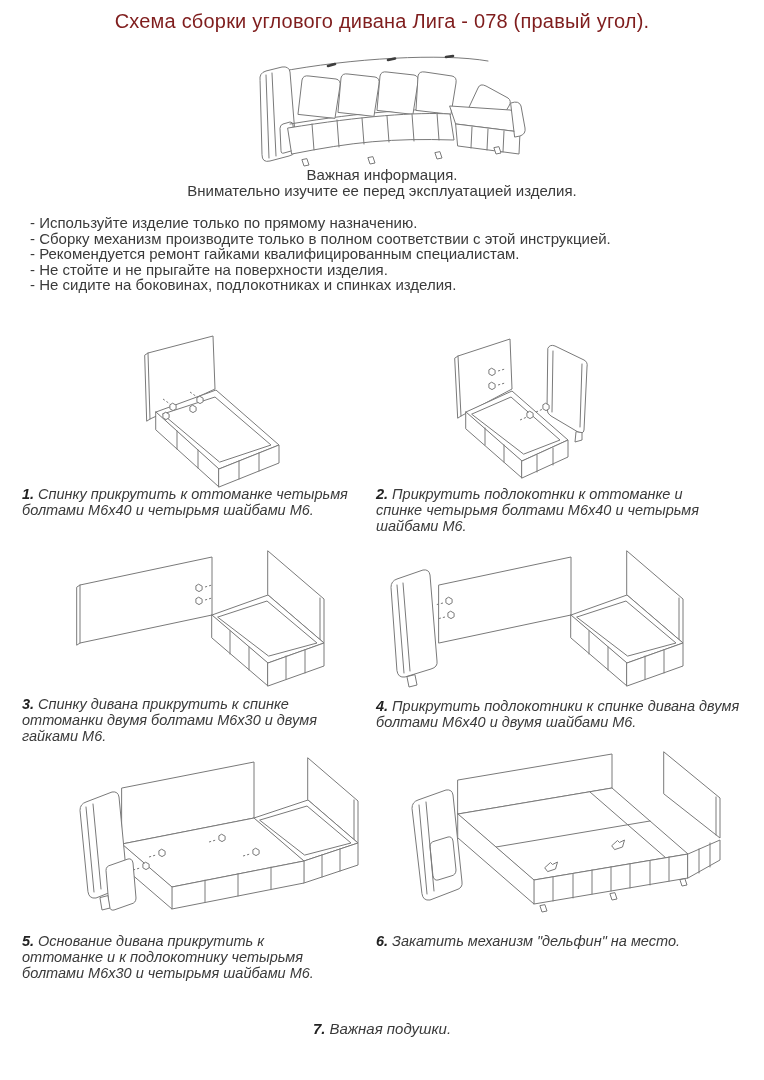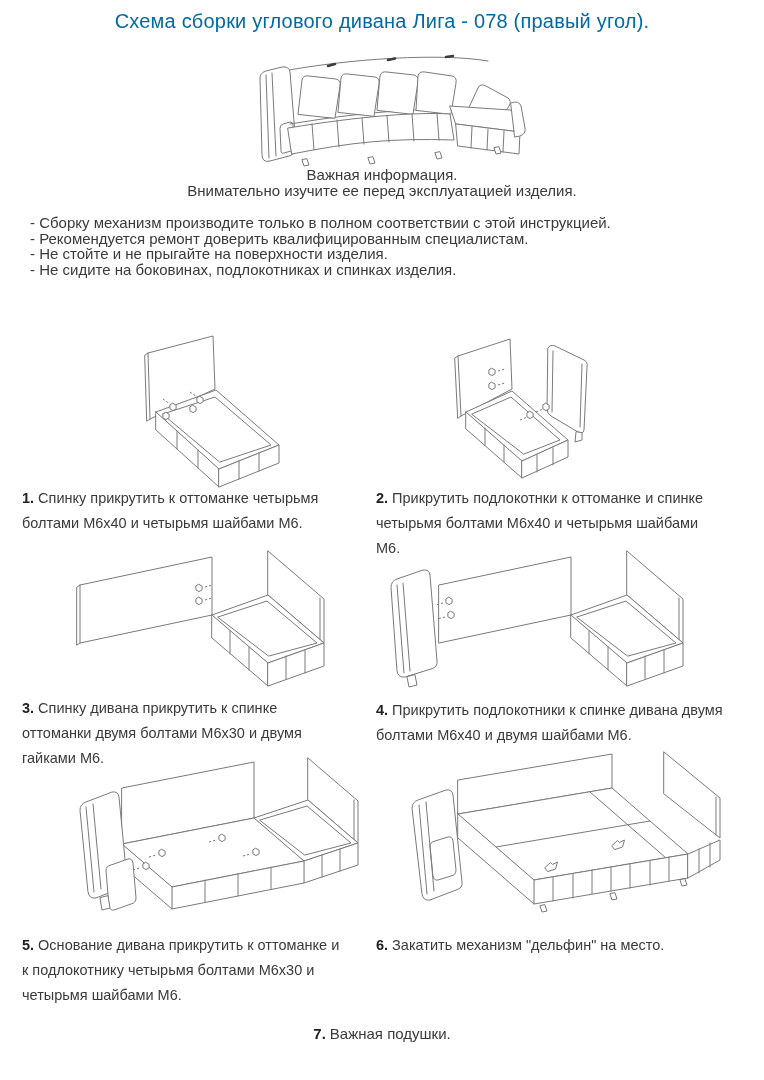--- a/index.html
+++ b/index.html
@@ -4,27 +4,27 @@
 <style>
   html,body{margin:0;padding:0;}
   body{
     width:764px;height:1080px;position:relative;background:#ffffff;
     font-family:"Liberation Sans","DejaVu Sans",sans-serif;
     color:#3a3a3a;overflow:hidden;
   }
   .abs{position:absolute;}
   .title{
     top:10px;left:0;right:0;text-align:center;
-    font-size:20px;letter-spacing:.2px;color:#0369a1;
+    font-size:20px;letter-spacing:.2px;color:#7f1d1d;
   }
   .centered{left:0;right:0;text-align:center;}
   .info-head{top:166px;font-size:15px;}
   .info-sub{top:182px;font-size:15px;}
   .warnings{left:30px;top:215px;width:692px;font-size:15px;line-height:15.6px;}
-  .cap{font-size:14.5px;line-height:25px;color:#3a3a3a;}
+  .cap{font-size:14.5px;line-height:16px;color:#3a3a3a;font-style:italic;}
   .cap b{color:#222;margin-right:4px;font-weight:bold;}
   .step7{top:1021px;font-size:15px;}
   svg.diagram{overflow:visible;}
   .ln{fill:none;stroke:#7a7a7a;stroke-width:1;stroke-linejoin:round;stroke-linecap:round;}
   .wh{fill:#ffffff;stroke:#7a7a7a;stroke-width:1;stroke-linejoin:round;stroke-linecap:round;}
   .dash{fill:none;stroke:#7a7a7a;stroke-width:1;stroke-dasharray:2.2 2;}
   .dk{stroke:#3d3d3d;stroke-width:2.6;stroke-linecap:round;fill:none;}
 </style>
 </head>
 <body>
@@ -69,22 +69,23 @@
   <path class="wh" d="M70,112 l2,6 l5,-1 l-2,-6 Z"></path>
     <path class="wh" d="M136,110 l2,6 l5,-1 l-2,-6 Z"></path>
   <path class="wh" d="M203,105 l2,6 l5,-1 l-2,-6 Z"></path>
     <path class="wh" d="M262,100 l2,6 l5,-1 l-2,-6 Z"></path>
 </svg>
 
 <div class="abs centered info-head">Важная информация.</div>
 <div class="abs centered info-sub">Внимательно изучите ее перед эксплуатацией изделия.</div>
 
 <div class="abs warnings">
+  <div>- Используйте изделие только по прямому назначению.</div>
   <div>- Сборку механизм производите только в полном соответствии с этой инструкцией.</div>
-  <div>- Рекомендуется ремонт доверить квалифицированным специалистам.</div>
+  <div>- Рекомендуется ремонт гайками квалифицированным специалистам.</div>
   <div>- Не стойте и не прыгайте на поверхности изделия.</div>
   <div>- Не сидите на боковинах, подлокотниках и спинках изделия.</div>
 </div>
 
 <svg class="abs diagram" style="left:125px;top:333px" width="165" height="155" viewBox="0 0 165 155">
   <path class="wh" d="M20,22 L23,20 L88,3 L90,56 L25,86 L22,88 Z"></path>
   <path class="ln" d="M23,20 L25,86"></path>
   <path class="wh" d="M31,79 L91,57 L154,112 L94,136 Z"></path>
   <path class="ln" d="M38,81 L90,64 L146,112 L95,129 Z"></path>
   <path class="wh" d="M31,79 L94,136 L94,154 L31,97 Z"></path>

